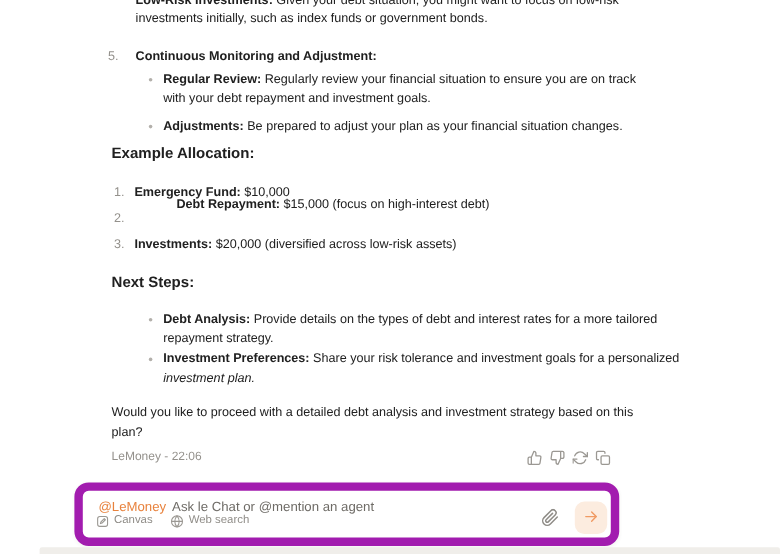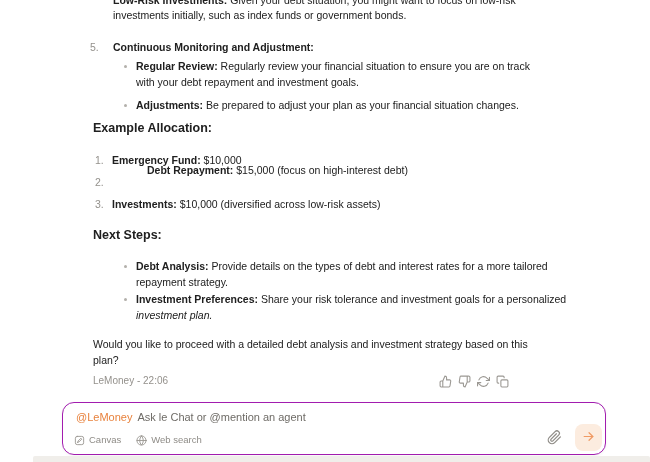--- a/index.html
+++ b/index.html
@@ -14,22 +14,22 @@
   .heading{font-size:12.5px;font-weight:700;line-height:15px;}
   .dot{position:absolute;width:3px;height:3px;border-radius:50%;background:#b3b0ab;}
   .meta{font-size:10px;color:#94918c;}
   .icon-btn{
     position:absolute;width:16px;height:16px;display:flex;align-items:center;justify-content:center;
     color:#9b9893;cursor:pointer;background:none;border:none;padding:0;
   }
   .icon-btn svg{display:block;}
   
   #composer{
-    position:absolute;left:62px;top:402px;width:544px;height:53px;
-    background:#ffffff;border:1px solid #a21caf;border-radius:12px;
+    position:absolute;left:62px;top:402px;width:454px;height:53px;
+    background:#ffffff;border:7px solid #a21caf;border-radius:12px;
     box-shadow:0 1px 3px rgba(60,50,40,0.05);box-sizing:border-box;
   }
   #composer .inputrow{position:absolute;left:13px;top:7px;font-size:11px;line-height:14px;white-space:nowrap;cursor:text;}
   .mention{color:#e8823d;margin-right:5px;}
   .placeholder{color:#6e6b66;}
   #toolbar{position:absolute;left:11px;bottom:7px;display:flex;align-items:center;gap:15px;}
   .tool{display:flex;align-items:center;gap:4px;color:#8f8c87;font-size:9.5px;cursor:pointer;margin-top:20px;}
   .tool svg{display:block;color:#9b9893;}
   #attach{position:absolute;right:42px;bottom:8px;width:18px;height:18px;display:flex;align-items:center;justify-content:center;color:#8f8c87;cursor:pointer;background:none;border:none;padding:0;}
   #send{
@@ -59,21 +59,21 @@
 
   <div class="abs heading" style="left:93px;top:121px;">Example Allocation:</div>
 
   <div class="abs marker" style="left:95px;top:153px;">1.</div>
   <div class="abs" style="left:112px;top:153px;"><span class="bold">Emergency Fund:</span><span> $10,000</span></div>
 
   <div class="abs marker" style="left:95px;top:175px;">2.</div>
   <div class="abs" style="left:112px;top:163px;margin-left:35px;"><span class="bold">Debt Repayment:</span><span> $15,000 (focus on high-interest debt)</span></div>
 
   <div class="abs marker" style="left:95px;top:197px;">3.</div>
-  <div class="abs" style="left:112px;top:197px;"><span class="bold">Investments:</span><span> $10,000 (diversified across low-risk assets)</span></div>
+  <div class="abs" style="left:112px;top:197px;"><span class="bold">Investments:</span><span> $20,000 (diversified across low-risk assets)</span></div>
 
   <div class="abs heading" style="left:93px;top:228px;">Next Steps:</div>
 
   <div class="dot" style="left:124px;top:265px;"></div>
   <div class="abs" style="left:136px;top:259px;"><span class="bold">Debt Analysis:</span><span> Provide details on the types of debt and interest rates for a more tailored</span></div>
   <div class="abs" style="left:136px;top:275px;">repayment strategy.</div>
 
   <div class="dot" style="left:124px;top:298px;"></div>
   <div class="abs" style="left:136px;top:292px;"><span class="bold">Investment Preferences:</span><span> Share your risk tolerance and investment goals for a personalized</span></div>
   <div class="abs" style="left:136px;top:308px;font-style:italic;">investment plan.</div>

